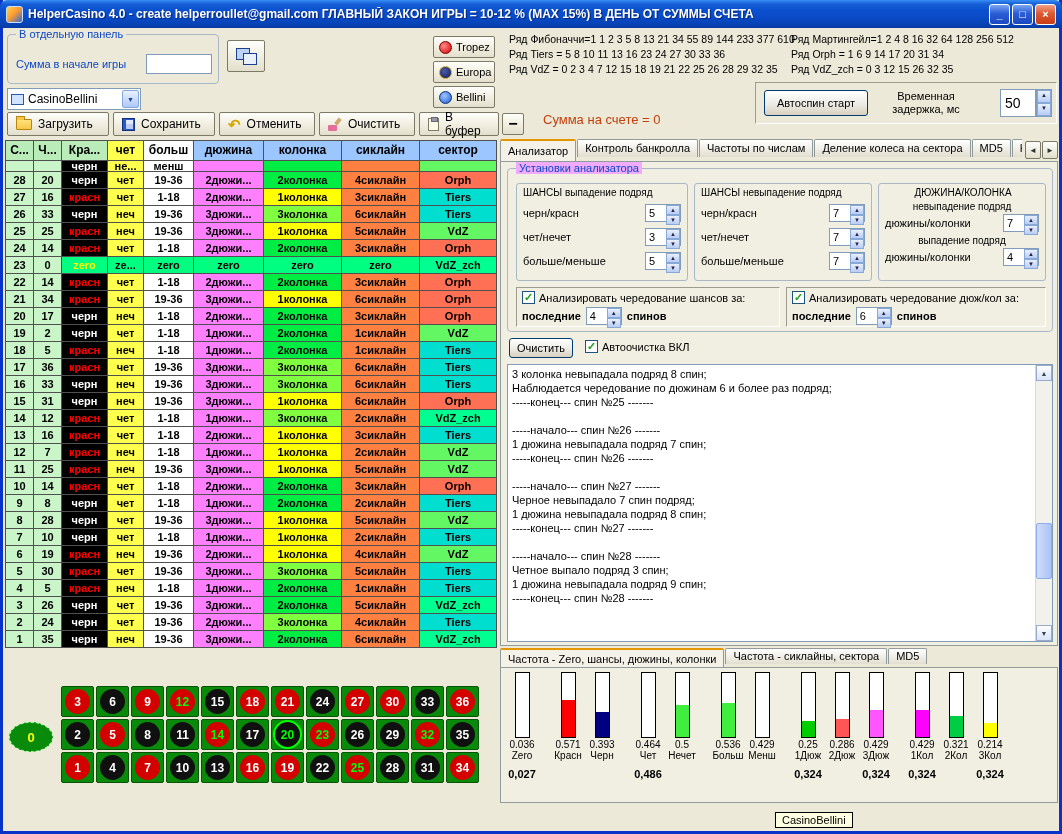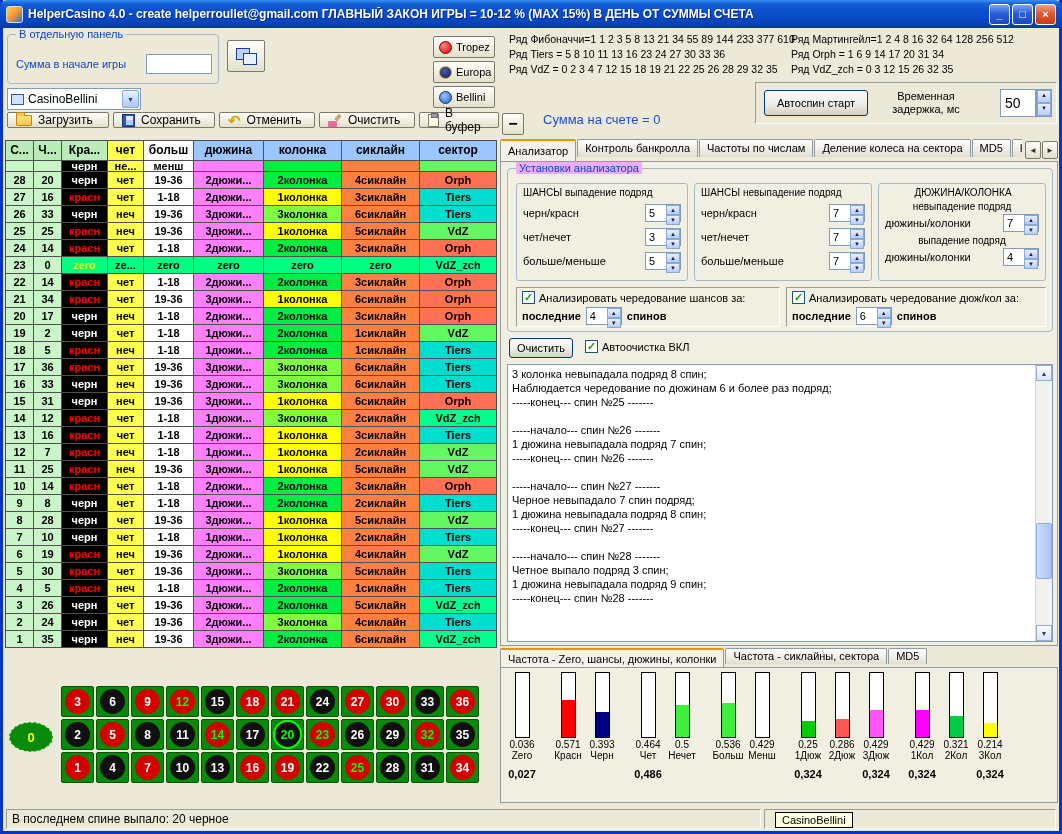--- a/index.html
+++ b/index.html
@@ -44,21 +44,21 @@
   .radio{width:12px;height:12px;border-radius:50%;border:1px solid #1d5281;background:radial-gradient(#fff,#e8e8e8)}
   .radio.checked::after{content:"";display:block;width:6px;height:6px;margin:2px;border-radius:50%;background:#4aא}
   .radio.checked::after{background:#49a949}
 
   .cbtn{position:absolute;left:430px;width:62px;height:22px;display:flex;align-items:center;gap:4px;padding:0 5px;
     border:1px solid #7a7a66;border-radius:2px;background:linear-gradient(180deg,#fefefb,#efecdd 60%,#e2dfcd);font-size:11px}
   .ic-tropez{width:13px;height:13px;border-radius:50%;background:radial-gradient(circle at 35% 35%,#ff8a8a,#d40000);border:1px solid #7d0000;flex:0 0 auto}
   .ic-europa{width:13px;height:13px;border-radius:50%;background:radial-gradient(circle at 40% 35%,#4a5aa8,#101d5e);border:1px solid #c8a428;flex:0 0 auto}
   .ic-bellini{width:13px;height:13px;border-radius:50%;background:radial-gradient(circle at 40% 35%,#9ec6ff,#1c5ed6);border:1px solid #0c2f76;flex:0 0 auto}
 
-  .tbtn{position:absolute;top:84px;height:16px;display:flex;align-items:center;gap:6px;padding:0 8px;
+  .tbtn{position:absolute;top:84px;height:24px;display:flex;align-items:center;gap:6px;padding:0 8px;
     border:1px solid #7a7a66;border-radius:2px;background:linear-gradient(180deg,#fefefb,#efecdd 60%,#e2dfcd);font-size:12px}
   .ic-folder{position:relative;width:16px;height:11px;background:linear-gradient(#ffe27a,#f7c64a);border:1px solid #b8860b;border-radius:1px;flex:0 0 auto}
   .ic-folder::before{content:"";position:absolute;top:-4px;left:-1px;width:7px;height:3px;background:#f7c64a;border:1px solid #b8860b;border-bottom:none;border-radius:1px 1px 0 0}
   .ic-floppy{width:13px;height:13px;background:#2859c9;border:1px solid #14307a;position:relative;flex:0 0 auto}
   .ic-floppy::before{content:"";position:absolute;top:1px;left:3px;width:7px;height:4px;background:#dfe8ff}
   .ic-floppy::after{content:"";position:absolute;bottom:1px;left:3px;width:7px;height:5px;background:#b9c9f2}
   .ic-undo{font-size:15px;font-weight:bold;color:#d6a500;line-height:13px}
   .ic-brush{width:14px;height:13px;position:relative;flex:0 0 auto}
   .ic-brush::before{content:"";position:absolute;left:8px;top:0;width:4px;height:7px;background:#caa86e;transform:rotate(40deg)}
   .ic-brush::after{content:"";position:absolute;left:0;bottom:0;width:9px;height:6px;background:#e46e9a;border-radius:1px}
@@ -69,21 +69,21 @@
   .series{position:absolute;left:506px;top:5px;font-size:10.5px;color:#000}
   .sl{position:absolute;white-space:nowrap}
 
   .aspin-frame{position:absolute;left:752px;top:54px;width:302px;height:42px;border:1px solid;border-color:#9d9c8f #fff #fff #9d9c8f}
   .xpbtn{border:1px solid #003c74;border-radius:3px;background:linear-gradient(#fff,#ecebe5 55%,#d8d0bf);font-size:11px;display:flex;align-items:center;justify-content:center}
   .as-btn{position:absolute;left:8px;top:7px;width:104px;height:26px}
   .as-label{position:absolute;left:122px;top:7px;width:96px;font-size:11px;text-align:center;line-height:13px}
   .as-input-wrap{position:absolute;left:244px;top:6px;width:52px;height:28px;display:flex}
   .as-input{width:36px;height:28px;font-size:14px;border:1px solid #7f9db9;padding:2px 4px}
 
-  .balance{position:absolute;left:540px;top:84px;font-size:13px;color:#1d4ed8}
+  .balance{position:absolute;left:540px;top:84px;font-size:13px;color:#c2410c}
 
   
   .spins{position:absolute;left:2px;top:112px;width:492px;border-left:1px solid #505050;border-top:1px solid #505050;font-weight:bold}
   .trow{display:grid;grid-template-columns:28px 28px 46px 36px 50px 70px 78px 78px 77px}
   .tcell{border-right:1px solid #505050;border-bottom:1px solid #505050;height:17px;line-height:16px;font-size:11px;text-align:center;overflow:hidden;white-space:nowrap}
   .thead .tcell{height:20px;line-height:19px;font-size:12px}
   .partial .tcell{height:11px;line-height:10px}
 
   
   .board{position:absolute;left:6px;top:658px;width:470px;height:104px}
@@ -1009,20 +1009,16 @@
             <div class="outline">
               <div class="fill" style="height: 21.4%; background: rgb(255, 255, 0);"></div>
             </div>
             <div class="bval">0.214</div>
             <div class="blab">3Кол</div>
             <div class="bgv">0,324</div>
           </div>
         </div>
     </div>
 
-    <div class="statusbar">
-      <div class="sbpanel sb1">В последнем спине выпало: 20 черное</div>
-      <div class="sbpanel sb2"></div>
-    </div>
     <div class="tooltip">CasinoBellini</div>
 
   </div>
 </div>
 
 </body></html>

